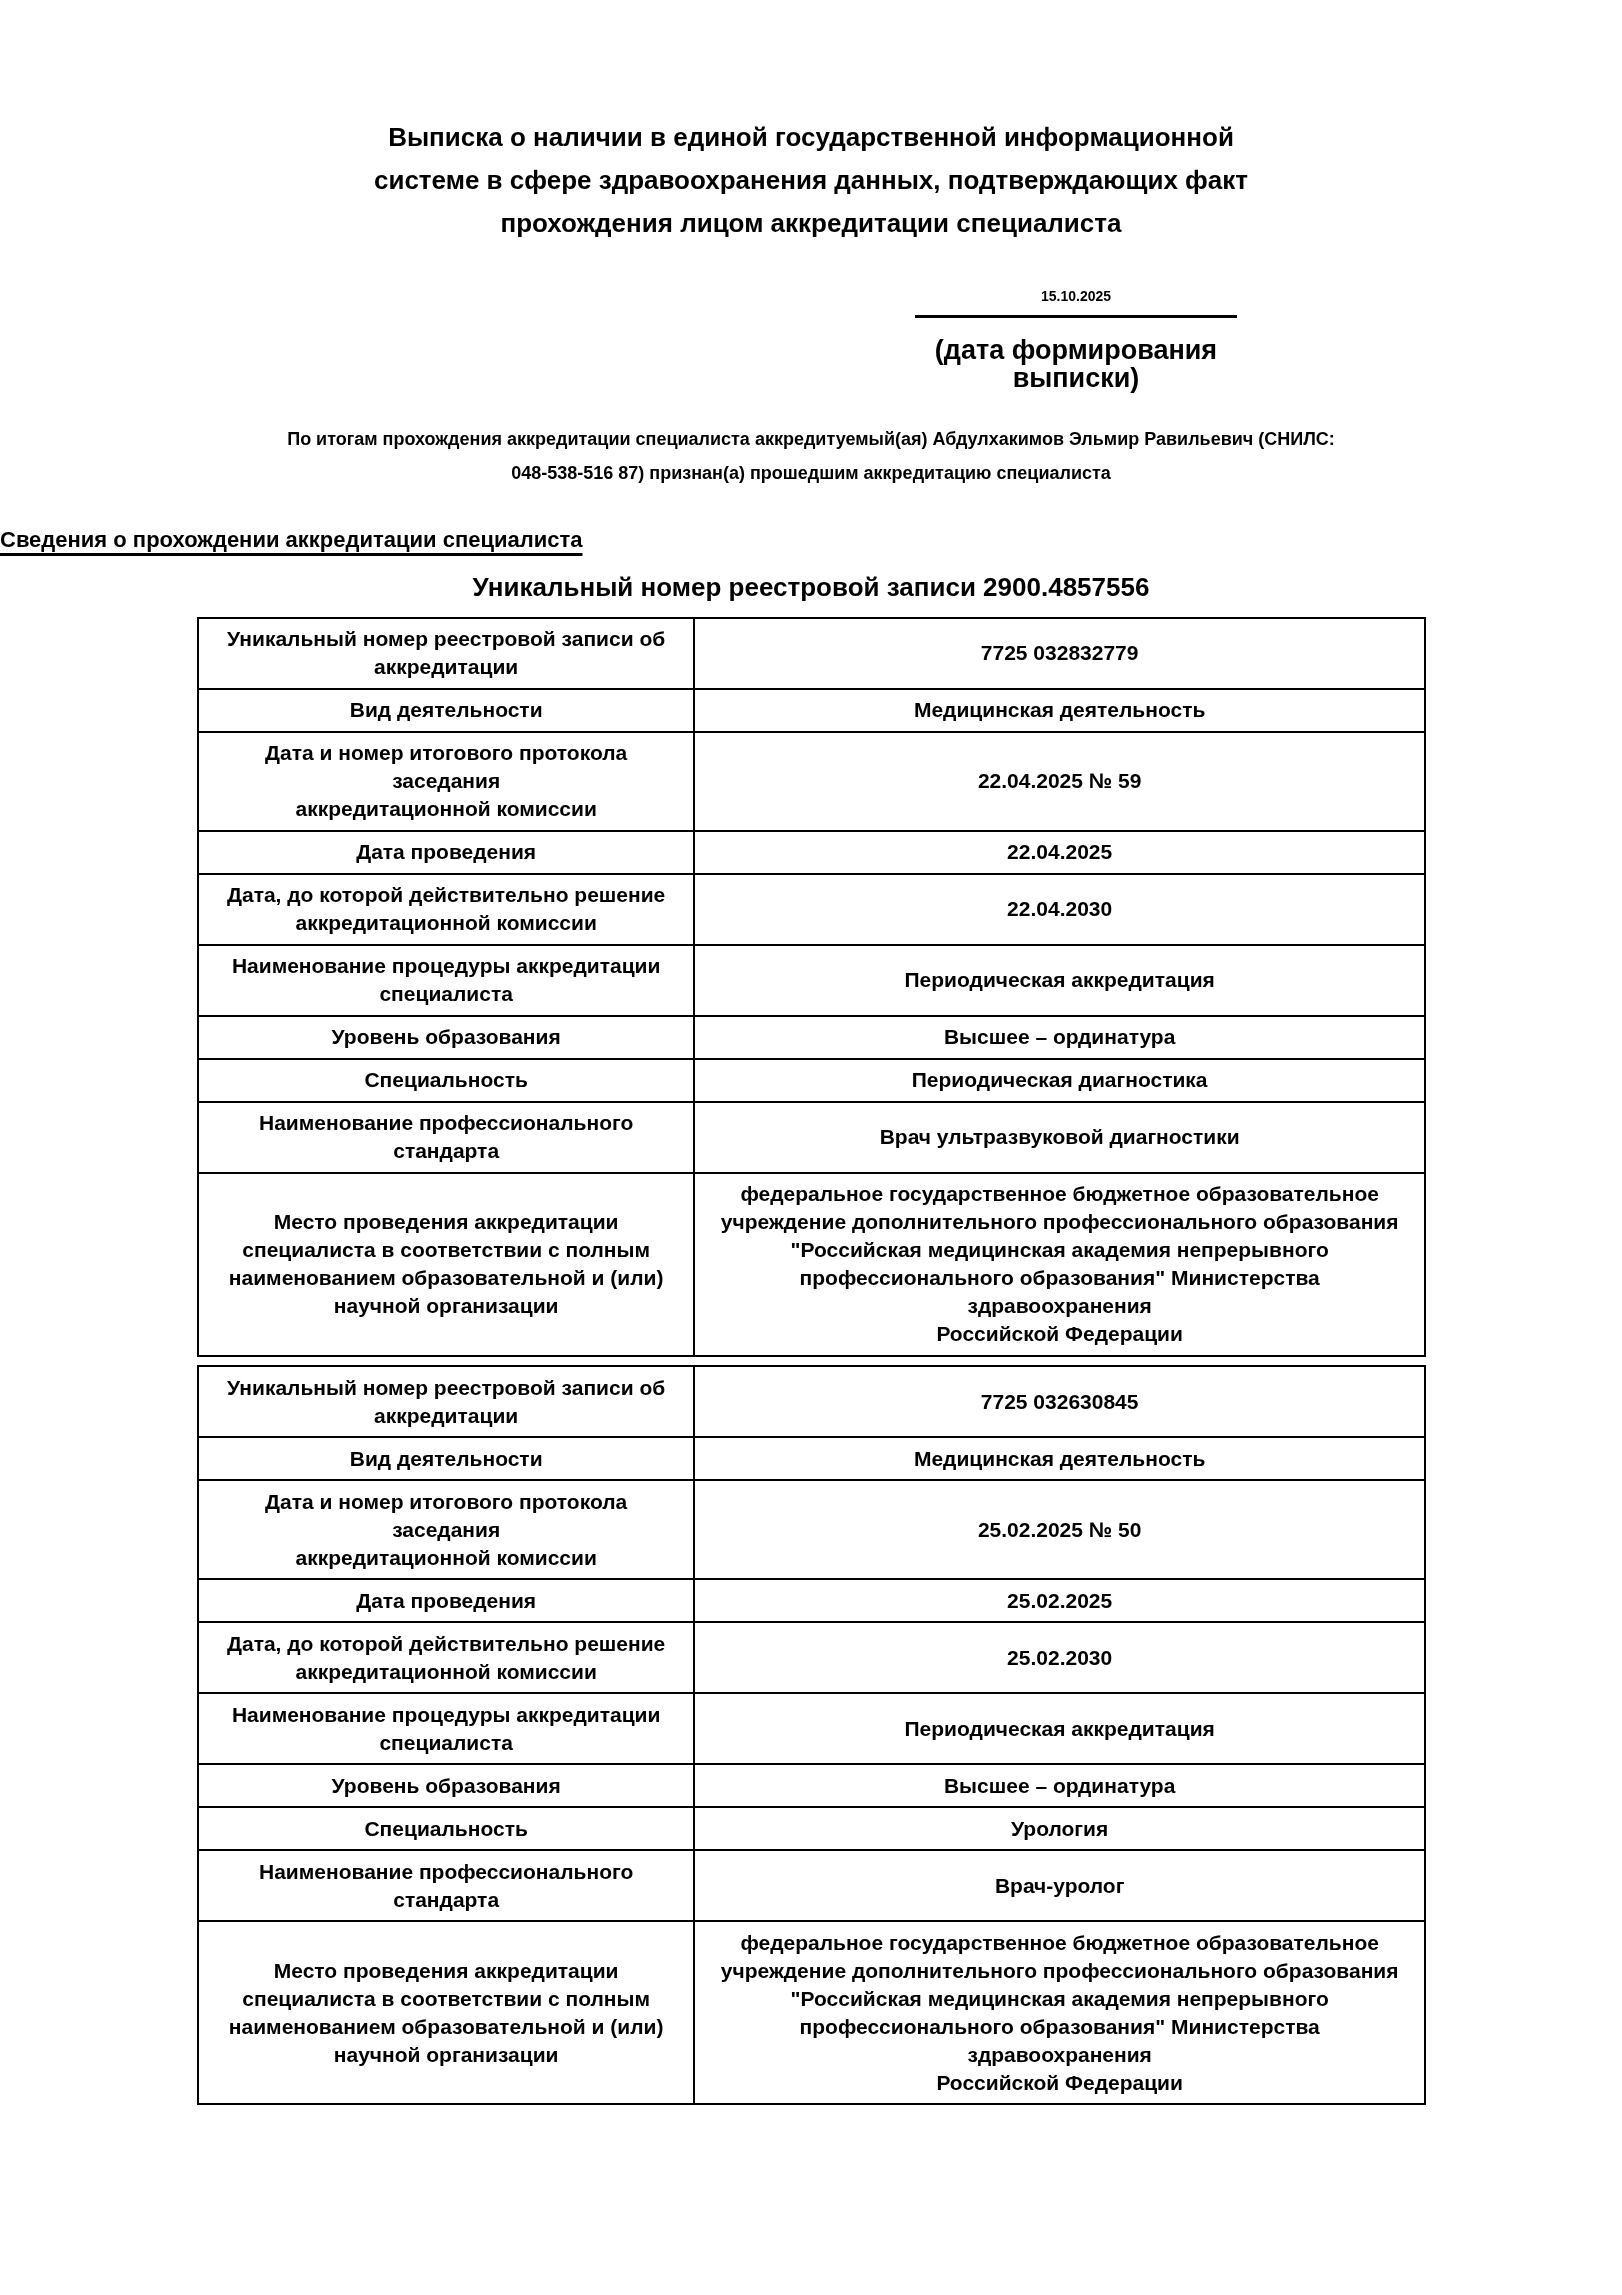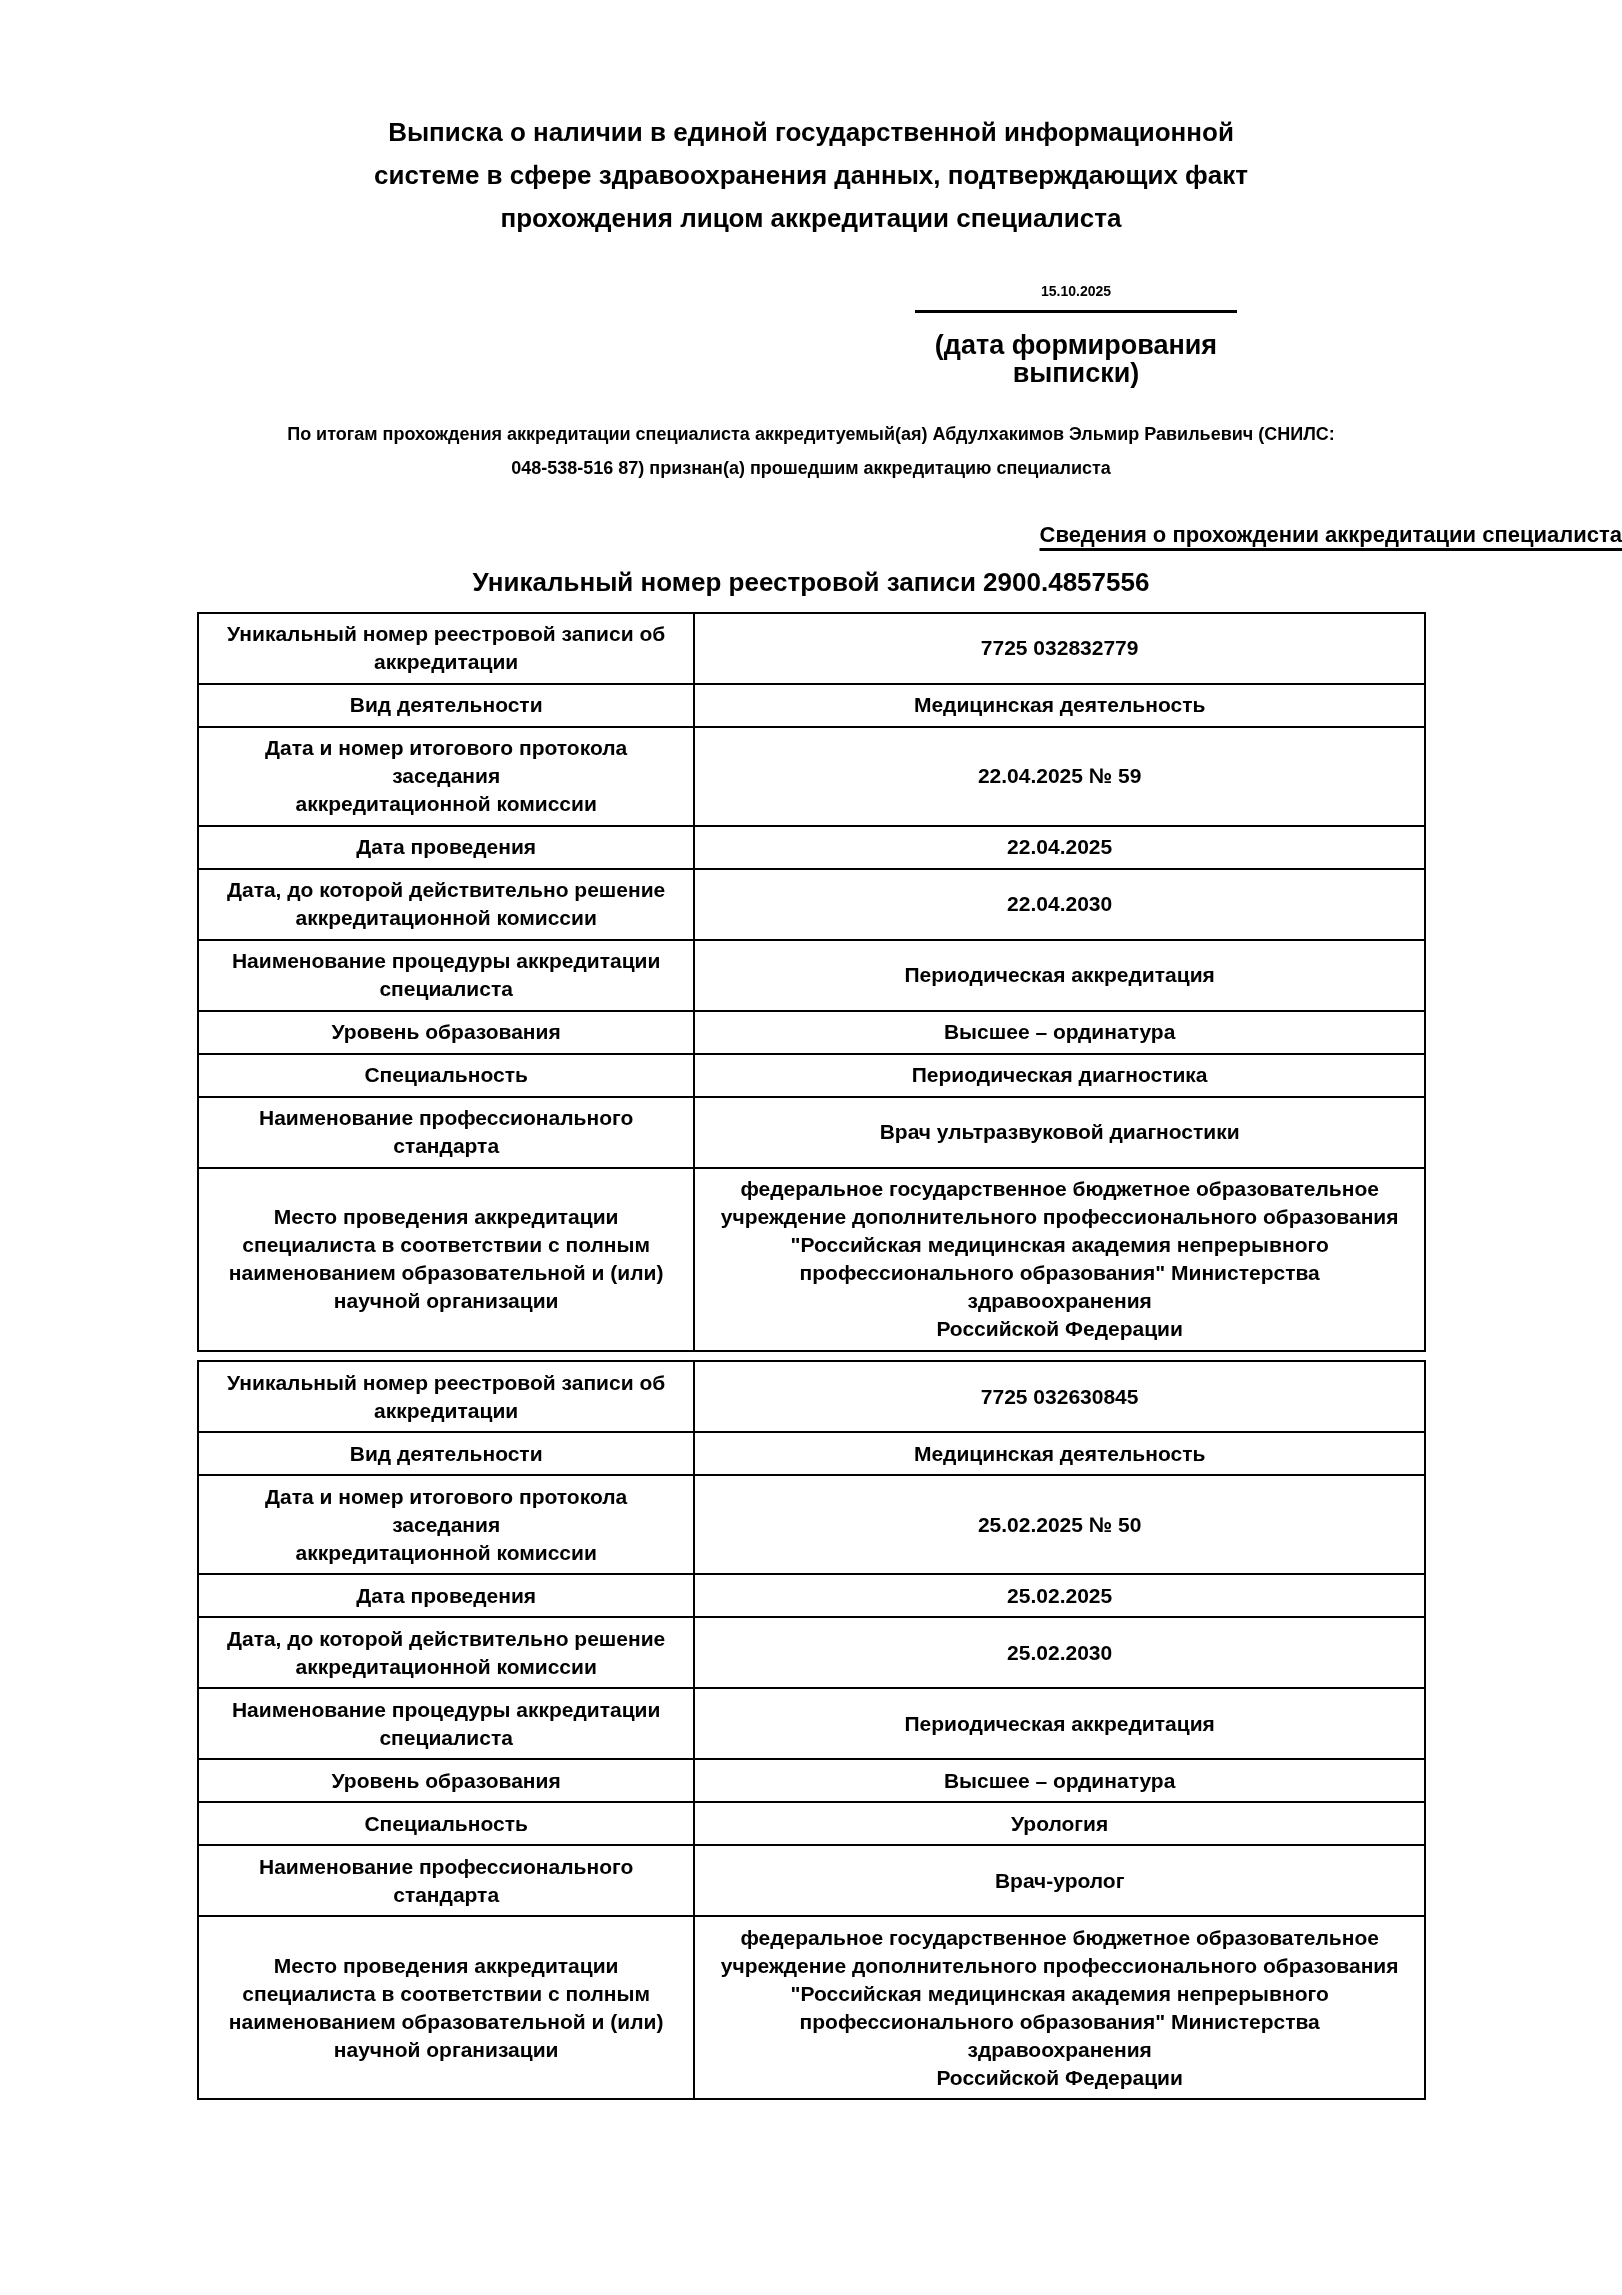--- a/index.html
+++ b/index.html
@@ -11,25 +11,24 @@
     height: 2295px;
     background: #ffffff;
     color: #000000;
     font-family: "Liberation Sans", "DejaVu Sans", sans-serif;
     font-weight: bold;
     overflow: hidden;
   }
   .pre { white-space: pre-line; }
 
   .doc-title {
-    padding-top: 92px;
+    padding-top: 116px;
     text-align: center;
     font-size: 26px;
     line-height: 43px;
-    margin-top: 19px;
   }
 
   .date-block {
     width: 322px;
     margin: 38px 0 0 915px;
     text-align: center;
   }
   .date-value {
     font-size: 14px;
     line-height: 26px;
@@ -45,21 +44,21 @@
   .intro {
     width: 1256px;
     margin: 30px auto 0;
     text-align: center;
     font-size: 18px;
     line-height: 34px;
   }
 
   .section-heading {
     margin-top: 35px;
-    text-align: right;
+    text-align: left;
     font-size: 22px;
     line-height: 29px;
     text-decoration: underline;
     text-decoration-thickness: 2.6px;
     text-underline-offset: 5.9px;
   }
 
   .registry-heading {
     margin-top: 18.3px;
     text-align: center;

